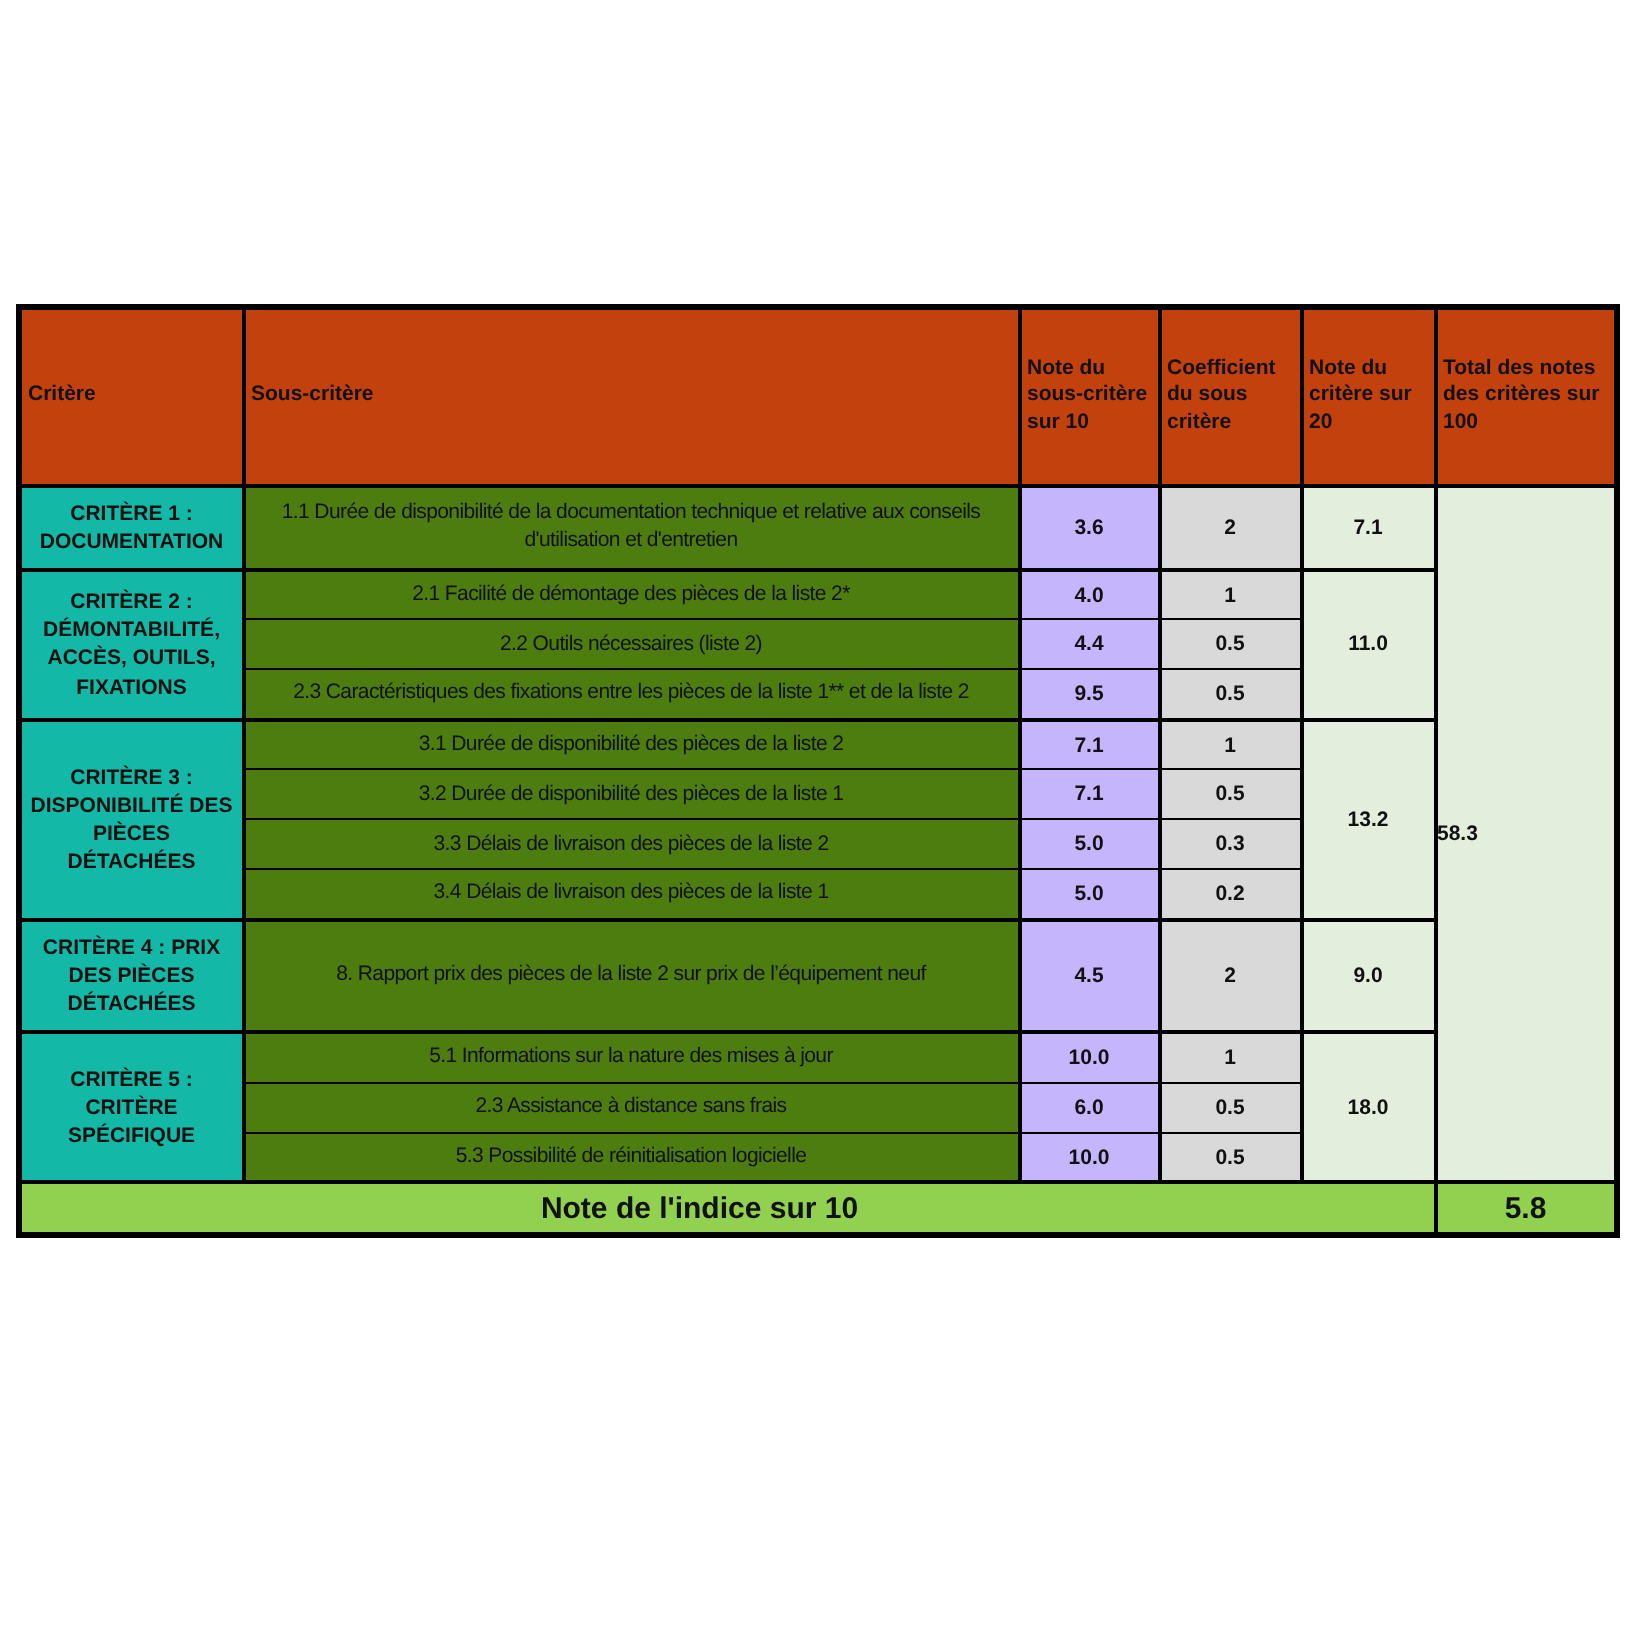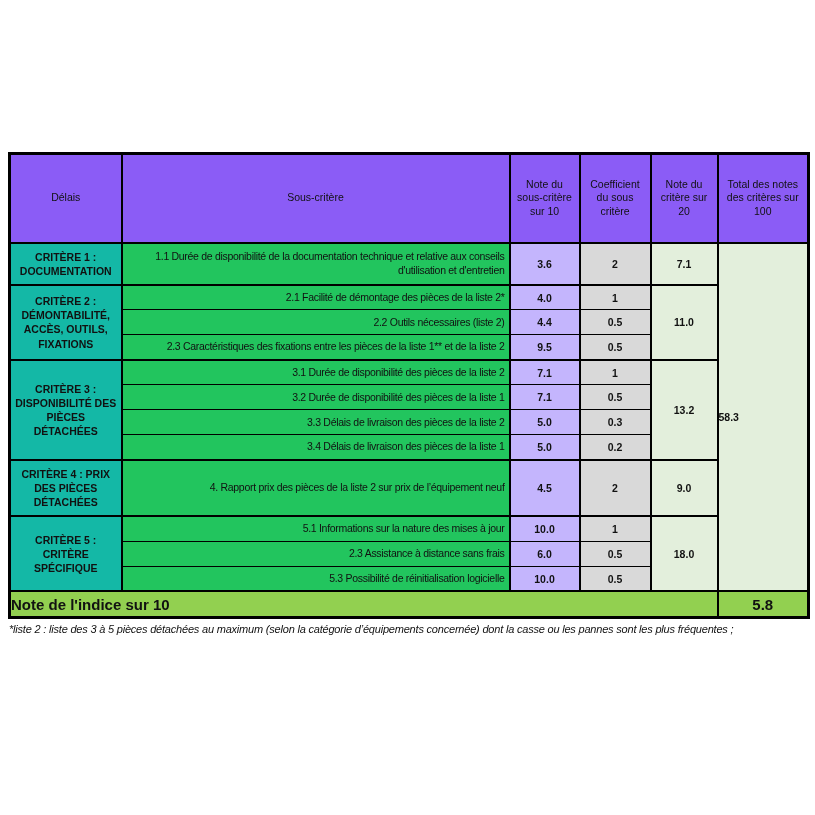--- a/index.html
+++ b/index.html
@@ -22,46 +22,46 @@
     border-left-width:2px; border-right-width:2px;
     vertical-align:middle;
     font-size:10.5px;
     overflow:hidden;
   }
   tr.gs > td { border-top-width:2px; }
 
   
   tr.hdr { height:89px; }
   tr.hdr td {
-    background:#8b5cf6; font-weight:normal; text-align:center;
+    background:#c2410c; font-weight:bold; 
     line-height:1.3; padding:2px 3px;
   }
 
   
   tr.r11 { height:37px; }
   tr.sub { height:25px; }
   tr.r4  { height:45px; }
 
   td.crit {
     background:#14b8a6; font-weight:bold; text-align:center;
     line-height:1.35; padding:6px 3px;
   }
   td.sousc {
-    background:#22c55e; text-align:right; padding:2px 4px;
+    background:#4d7c0f; text-align:center; padding:2px 4px;
     line-height:1.3; letter-spacing:-0.3px;
   }
   td.score { background:#c4b5fd; font-weight:bold; text-align:center; }
   td.coeff { background:#d9d9d9; font-weight:bold; text-align:center; }
   td.n20   { background:#e3efdc; font-weight:bold; text-align:center; }
   td.tot   { background:#e3efdc; font-weight:bold; text-align:left; }
 
   
   tr.idx { height:26px; }
   tr.idx td { background:#92d050; font-weight:bold; font-size:15px; }
-  td.idx-label { text-align:left; padding-right:28px; }
+  td.idx-label { text-align:center; padding-right:28px; }
   td.idx-value { text-align:center; }
 
   
   .footnotes {
     position:absolute; left:9px; top:621px; width:758px;
     font-size:11px; font-style:italic; line-height:1.5;
     letter-spacing:-0.2px;
   }
 </style>
 </head>
@@ -74,21 +74,21 @@
       <col style="width:112px">
         <col style="width:388px">
         <col style="width:70px">
       <col style="width:71px">
         <col style="width:67px">
         <col style="width:91px">
     </colgroup>
 
     <tbody>
         <tr class="hdr">
-      <td>Délais</td>
+      <td>Critère</td>
       <td>Sous-critère</td>
       <td>Note du sous-critère sur 10</td>
       <td>Coefficient du sous critère</td>
       <td>Note du critère sur 20</td>
       <td>Total des notes des critères sur 100</td>
     </tr>
 
     <tr class="gs r11">
       <td class="crit">CRITÈRE 1 : DOCUMENTATION</td>
       <td class="sousc">1.1 Durée de disponibilité de la documentation technique et relative aux conseils d'utilisation et d'entretien</td>
@@ -134,21 +134,21 @@
       <td class="coeff">0.3</td>
     </tr>
     <tr class="sub">
       <td class="sousc">3.4 Délais de livraison des pièces de la liste 1</td>
       <td class="score">5.0</td>
       <td class="coeff">0.2</td>
     </tr>
 
     <tr class="gs r4">
       <td class="crit">CRITÈRE 4 : PRIX DES PIÈCES DÉTACHÉES</td>
-      <td class="sousc">4. Rapport prix des pièces de la liste 2 sur prix de l’équipement neuf</td>
+      <td class="sousc">8. Rapport prix des pièces de la liste 2 sur prix de l’équipement neuf</td>
       <td class="score">4.5</td>
       <td class="coeff">2</td>
       <td class="n20">9.0</td>
     </tr>
 
     <tr class="gs sub">
       <td class="crit" rowspan="3">CRITÈRE 5 : CRITÈRE SPÉCIFIQUE</td>
       <td class="sousc">5.1 Informations sur la nature des mises à jour</td>
       <td class="score">10.0</td>
       <td class="coeff">1</td>
@@ -166,16 +166,15 @@
     </tr>
 
     <tr class="gs idx">
       <td class="idx-label" colspan="5">Note de l'indice sur 10</td>
       <td class="idx-value">5.8</td>
     </tr>
   </tbody>
     </table>
 
   <div class="footnotes">
-    <div>*liste 2 : liste des 3 à 5 pièces détachées au maximum (selon la catégorie d’équipements concernée) dont la casse ou les pannes sont les plus fréquentes ;</div>
   </div>
 
 </div>
 
 </body></html>

